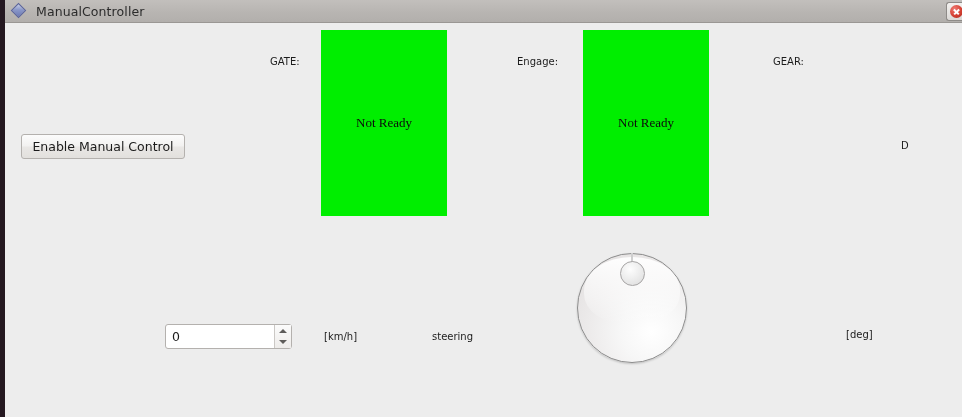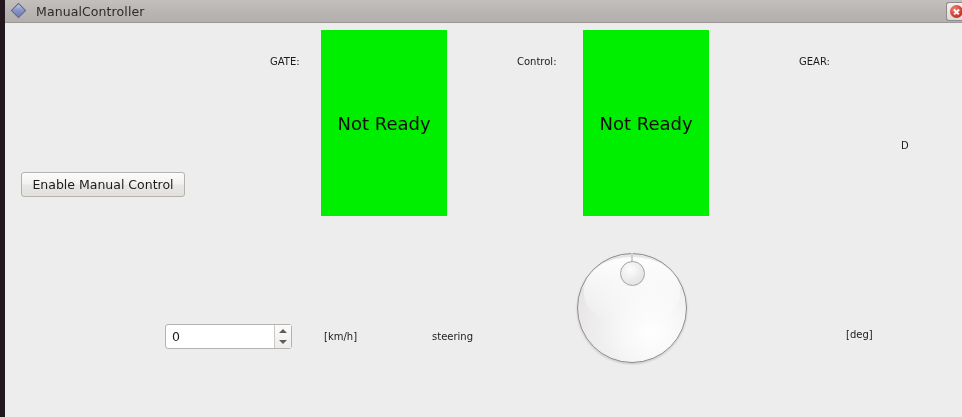--- a/index.html
+++ b/index.html
@@ -121,32 +121,32 @@
     border: 1px solid #b4b1ae;
     border-radius: 3px;
     font-size: 12.5px;
     color: #1b1b1b;
     display: flex;
     align-items: center;
     justify-content: center;
     box-sizing: border-box;
     white-space: nowrap;
     font-family: inherit;
-    margin-top: 38px;
   }
 
   
   .statusbox {
     position: absolute;
     display: flex;
     align-items: center;
     justify-content: center;
-    font-size: 18px;
+    font-size: 13px;
     color: #0c0c0c;
     box-sizing: border-box;
+    font-family: Liberation Serif, serif;
   }
 
   
   #velocity-spinbox {
     position: absolute;
     background: #ffffff;
     border: 1px solid #b4b1ae;
     border-radius: 3px;
     box-sizing: border-box;
     display: flex;
@@ -243,23 +243,23 @@
     <div id="titlebar-spacer"></div>
     <div id="close-button">
       <div class="glyph"></div>
     </div>
   </div>
 
   <div id="client">
 
     <div class="lbl" style="left:265px; top:33px;">GATE:</div>
 
-    <div class="lbl" style="left:512px; top:33px;">Control:</div>
-
-    <div class="lbl" style="left:794px; top:33px;">GEAR:</div>
+    <div class="lbl" style="left:512px; top:33px;">Engage:</div>
+
+    <div class="lbl" style="left:768px; top:33px;">GEAR:</div>
 
     <button class="pushbutton" style="left:16px; top:111px; width:164px; height:25px;">Enable Manual Control</button>
 
     <div class="statusbox" style="left:316px; top:7px; width:126px; height:186px; background:#00ee00;">
       <span>Not Ready</span>
     </div>
 
     <div class="statusbox" style="left:578px; top:7px; width:126px; height:186px; background:#00ee00;">
       <span>Not Ready</span>
     </div>

